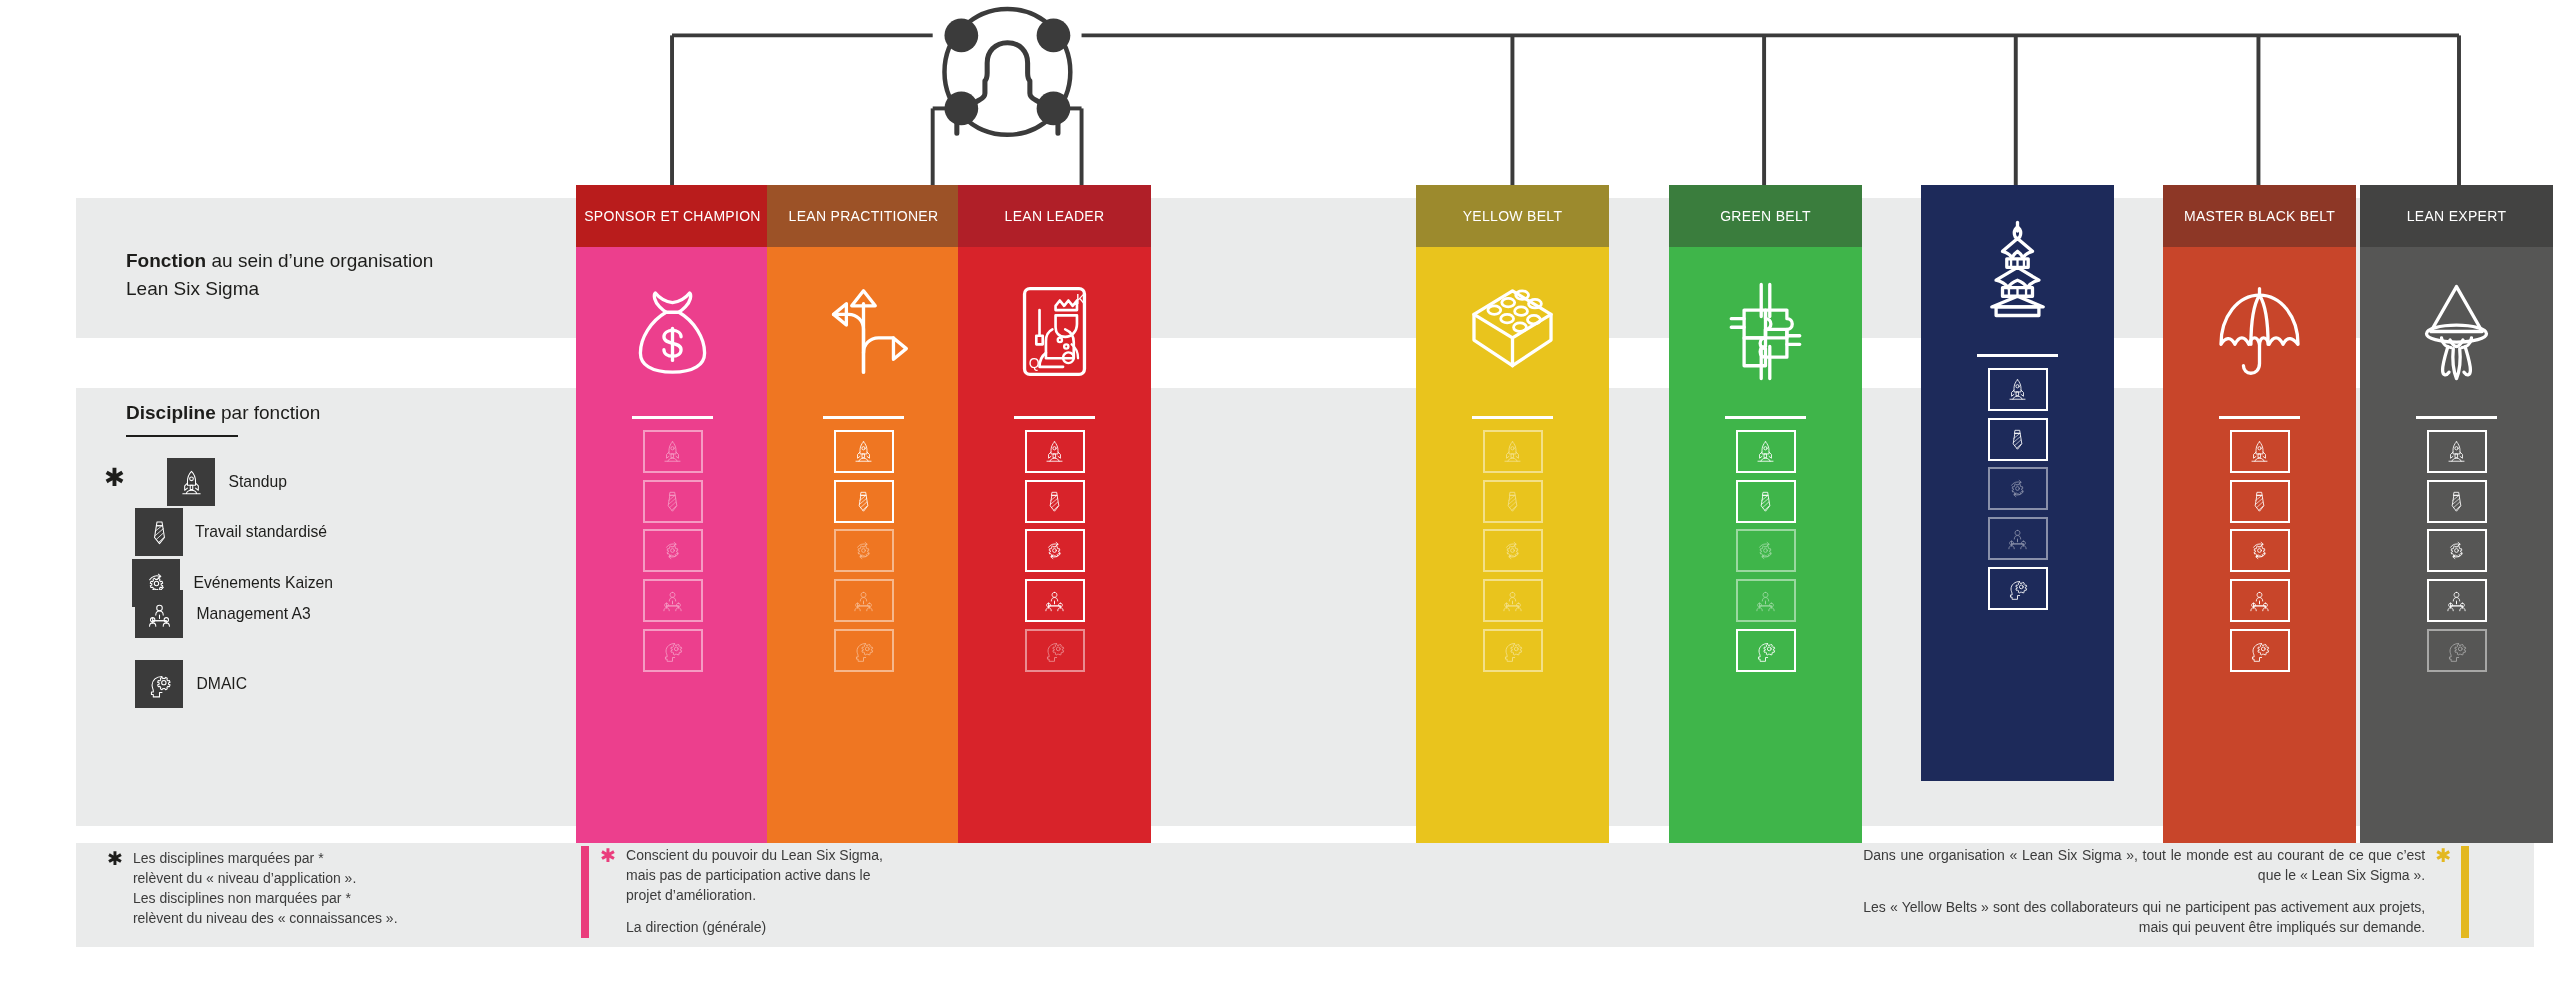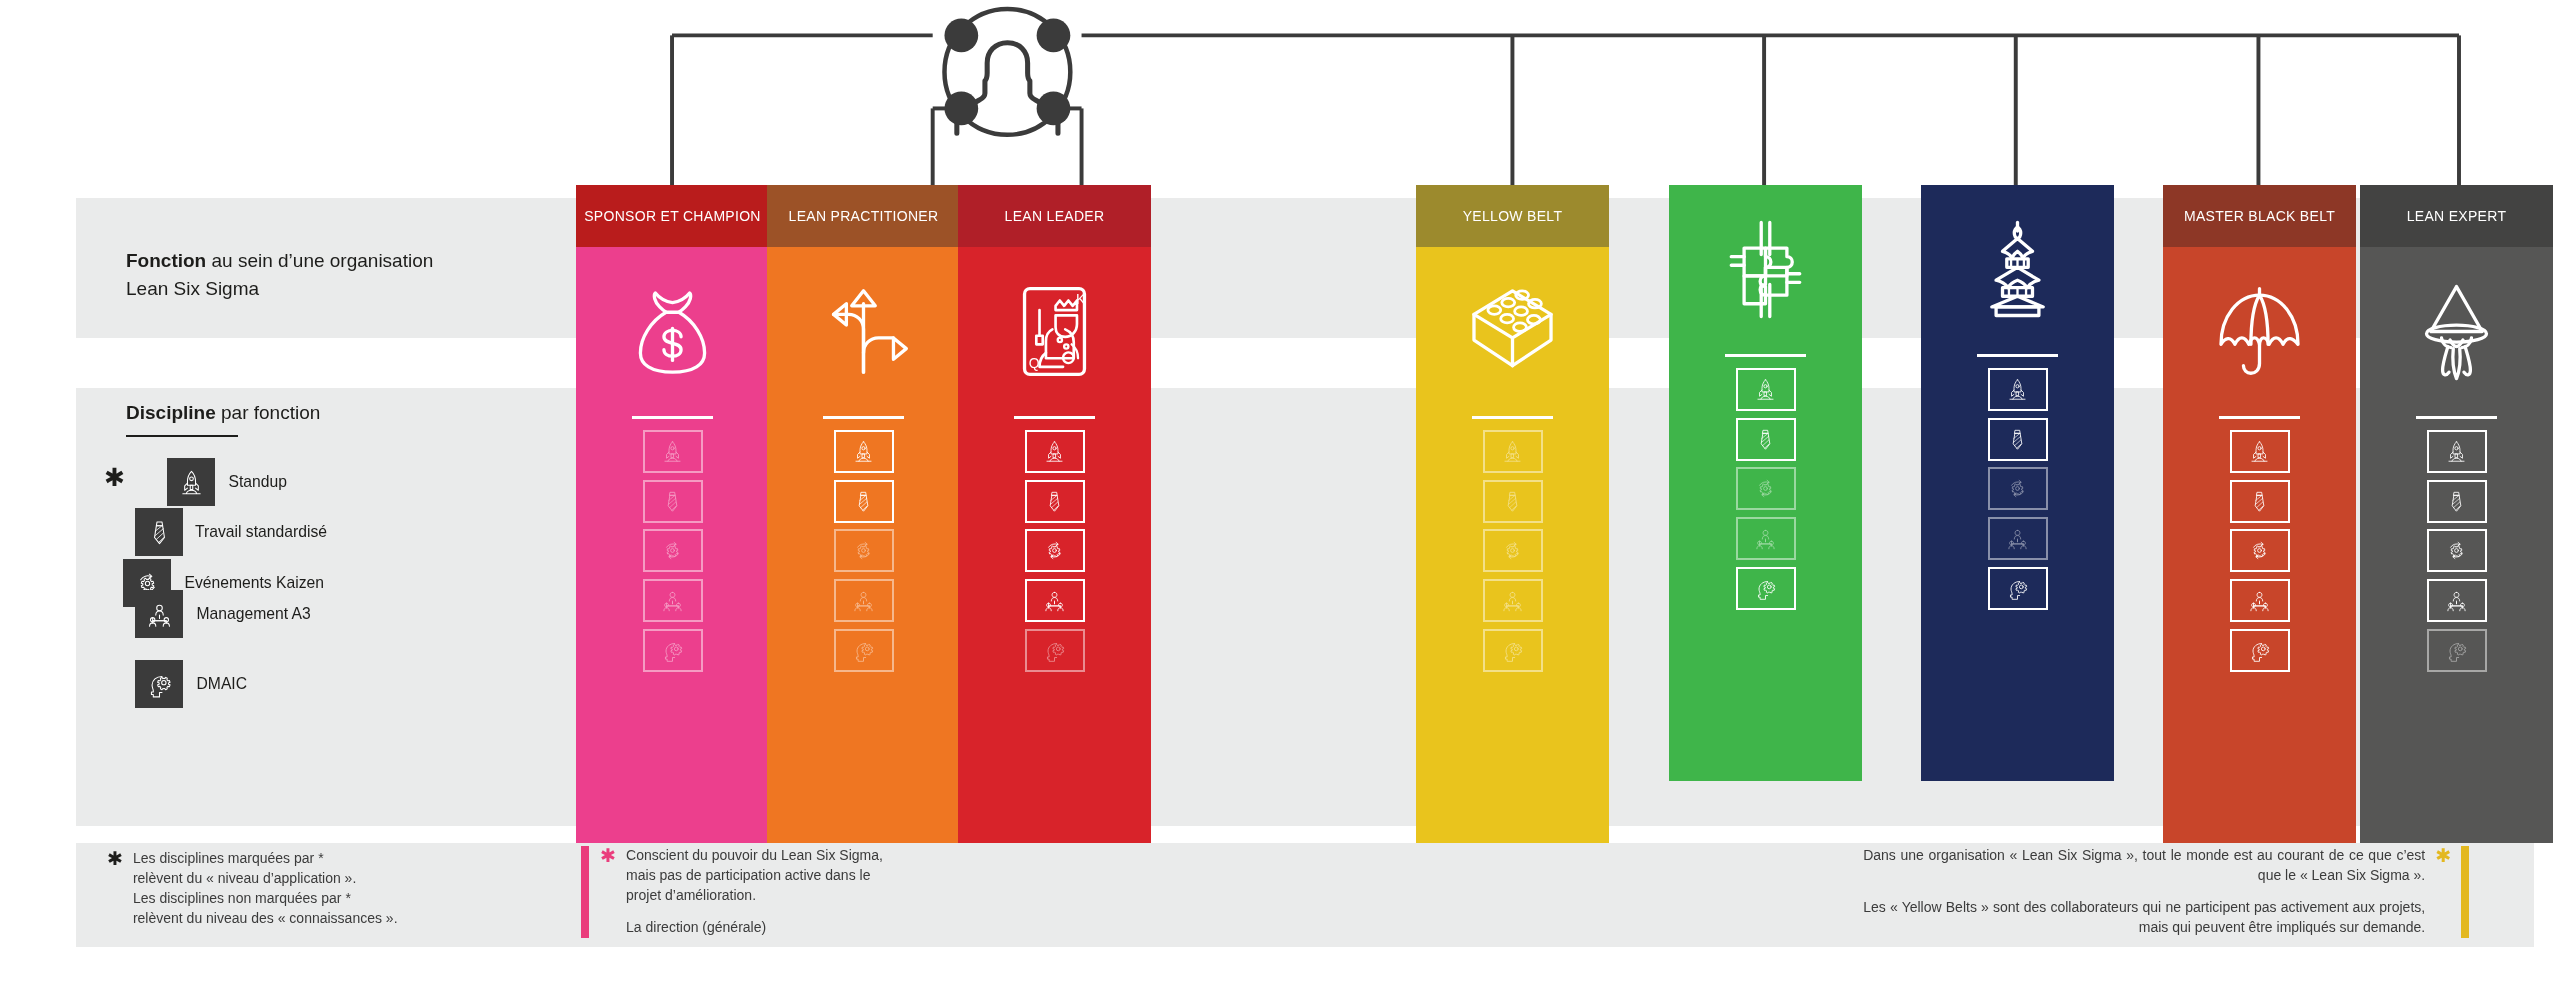--- a/index.html
+++ b/index.html
@@ -129,21 +129,21 @@
       <div class="leg-row" style="left: 135px; top: 508px; gap: 12px;">
         <div class="leg-box">
           <svg width="31" height="31" viewBox="0 0 100 100" fill="none" stroke="#ffffff" stroke-width="3.4" stroke-linecap="round" stroke-linejoin="round">
             <path d="M42 16h16l2 12H40z"></path>
             <path d="M40 28l-6 38 16 20 16-20-6-38z"></path>
             <path d="M36 46l20-16M36 60l26-22M40 72l22-20M47 82l16-15" stroke-width="2.55"></path>
           </svg>
         </div>
         <div class="leg-label">Travail standardisé</div>
       </div>
-      <div class="leg-row" style="left: 123px; top: 559px;">
+      <div class="leg-row" style="left: 132px; top: 559px;">
         <div class="leg-box">
           <svg width="31" height="31" viewBox="0 0 100 100" fill="none" stroke="#ffffff" stroke-width="3.4" stroke-linecap="round" stroke-linejoin="round">
             <path d="M50 36l3 1 3-4 5 3-1 5 3 3 5-1 2 6-5 2v4l5 2-2 6-5-1-3 3 1 5-5 3-3-4-3 1-3-1-3 4-5-3 1-5-3-3-5 1-2-6 5-2v-4l-5-2 2-6 5 1 3-3-1-5 5-3 3 4z"></path>
             <circle cx="50" cy="50" r="7"></circle>
             <path d="M28 38a26 26 0 0 1 34-10"></path>
             <path d="M56 20l8 7-9 6"></path>
             <path d="M72 62a26 26 0 0 1-34 10"></path>
             <path d="M44 80l-8-7 9-6"></path>
           </svg>
         </div>
@@ -440,20 +440,23 @@
               <svg width="27" height="27" viewBox="0 0 100 100" fill="none" stroke="#ffffff" stroke-width="3.2" stroke-linecap="round" stroke-linejoin="round">
                 <path d="M58 24c-18 0-32 12-32 28 0 8 4 13 4 18v4h-6v8h6v8h20V76h8"></path>
                 <path d="M64 30l3 1 3-4 5 3-1 5 3 3 5-1 2 6-5 2v4l5 2-2 6-5-1-3 3 1 5-5 3-3-4-3 1-3-1-3 4-5-3 1-5-3-3-5 1-2-6 5-2v-4l-5-2 2-6 5 1 3-3-1-5 5-3 3 4z"></path>
                 <circle cx="64" cy="44" r="7"></circle>
               </svg>
             </div>
           </div>
         </div>
       </div>
       <div class="col" style="left: 1669px; height: 657px;">
+        <div class="col-head" style="background:#3a7d3d">
+          <span>GREEN BELT</span>
+        </div>
         <div class="col-body" style="background:#3fb54a; height:596px">
           <div class="big-icon">
             <svg width="107" height="107" viewBox="0 0 100 100" fill="none" stroke="#ffffff" stroke-width="3.1" stroke-linecap="round" stroke-linejoin="round">
               <path d="M46 6v30M54 6v30"></path>
               <path d="M30 30h20v8c3 0 5 2 5 5s-2 5-5 5v8H30z"></path>
               <path d="M70 30H50v8c-3 0-5 2-5 5s2 5 5 5v8h20z" transform="translate(0,18)"></path>
               <path d="M50 56h20v8c3 0 5 2 5 5s-2 5-5 5v8H50z" transform="translate(0,-26)"></path>
               <path d="M30 56H50v8c-3 0-5 2-5 5s2 5 5 5v8H30z"></path>
               <path d="M18 38h12M18 46h12M70 54h12M70 62h12"></path>
               <path d="M46 64v30M54 64v30"></path>

